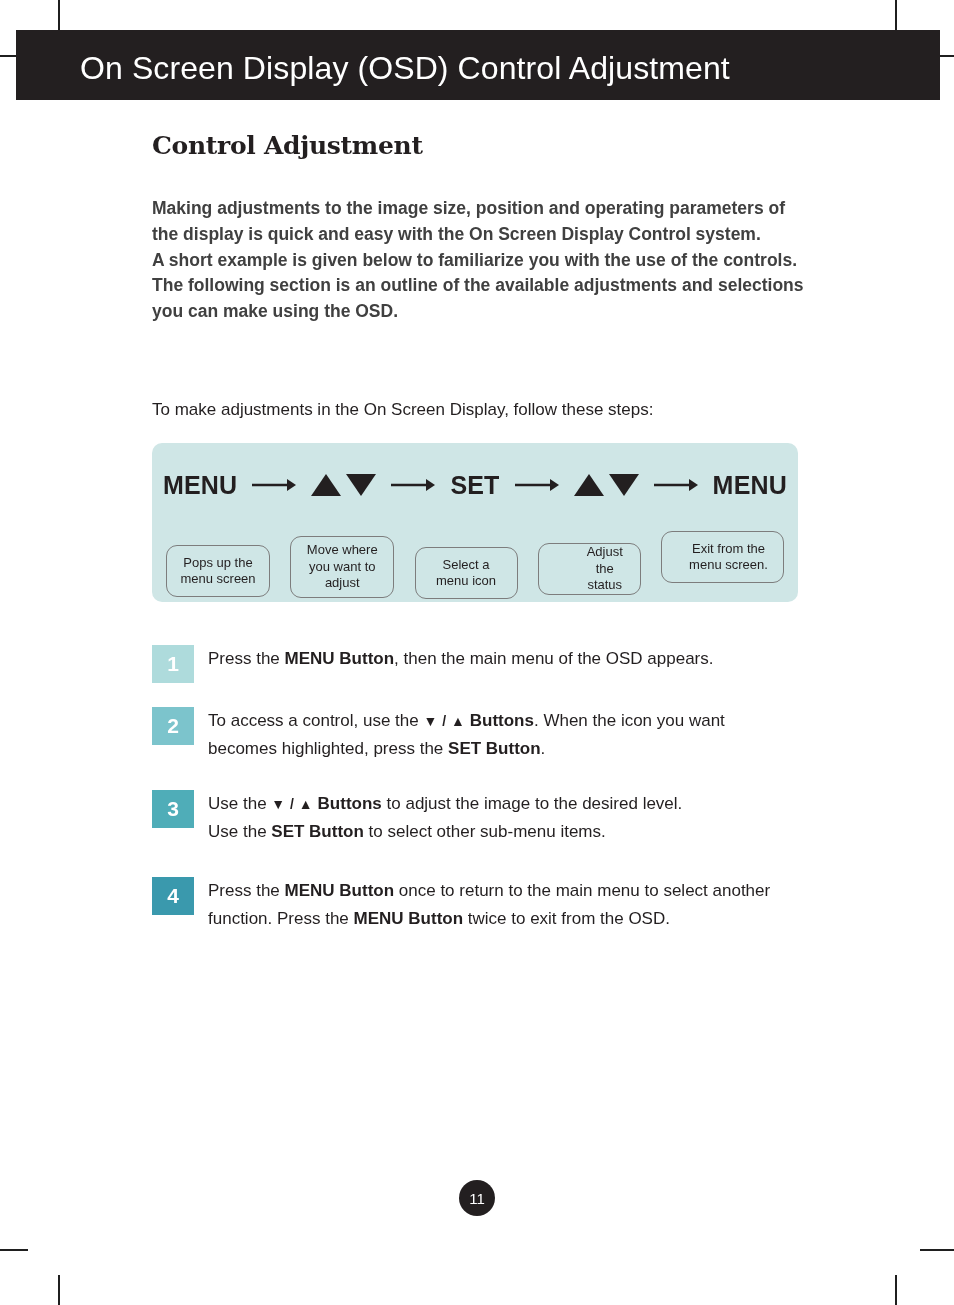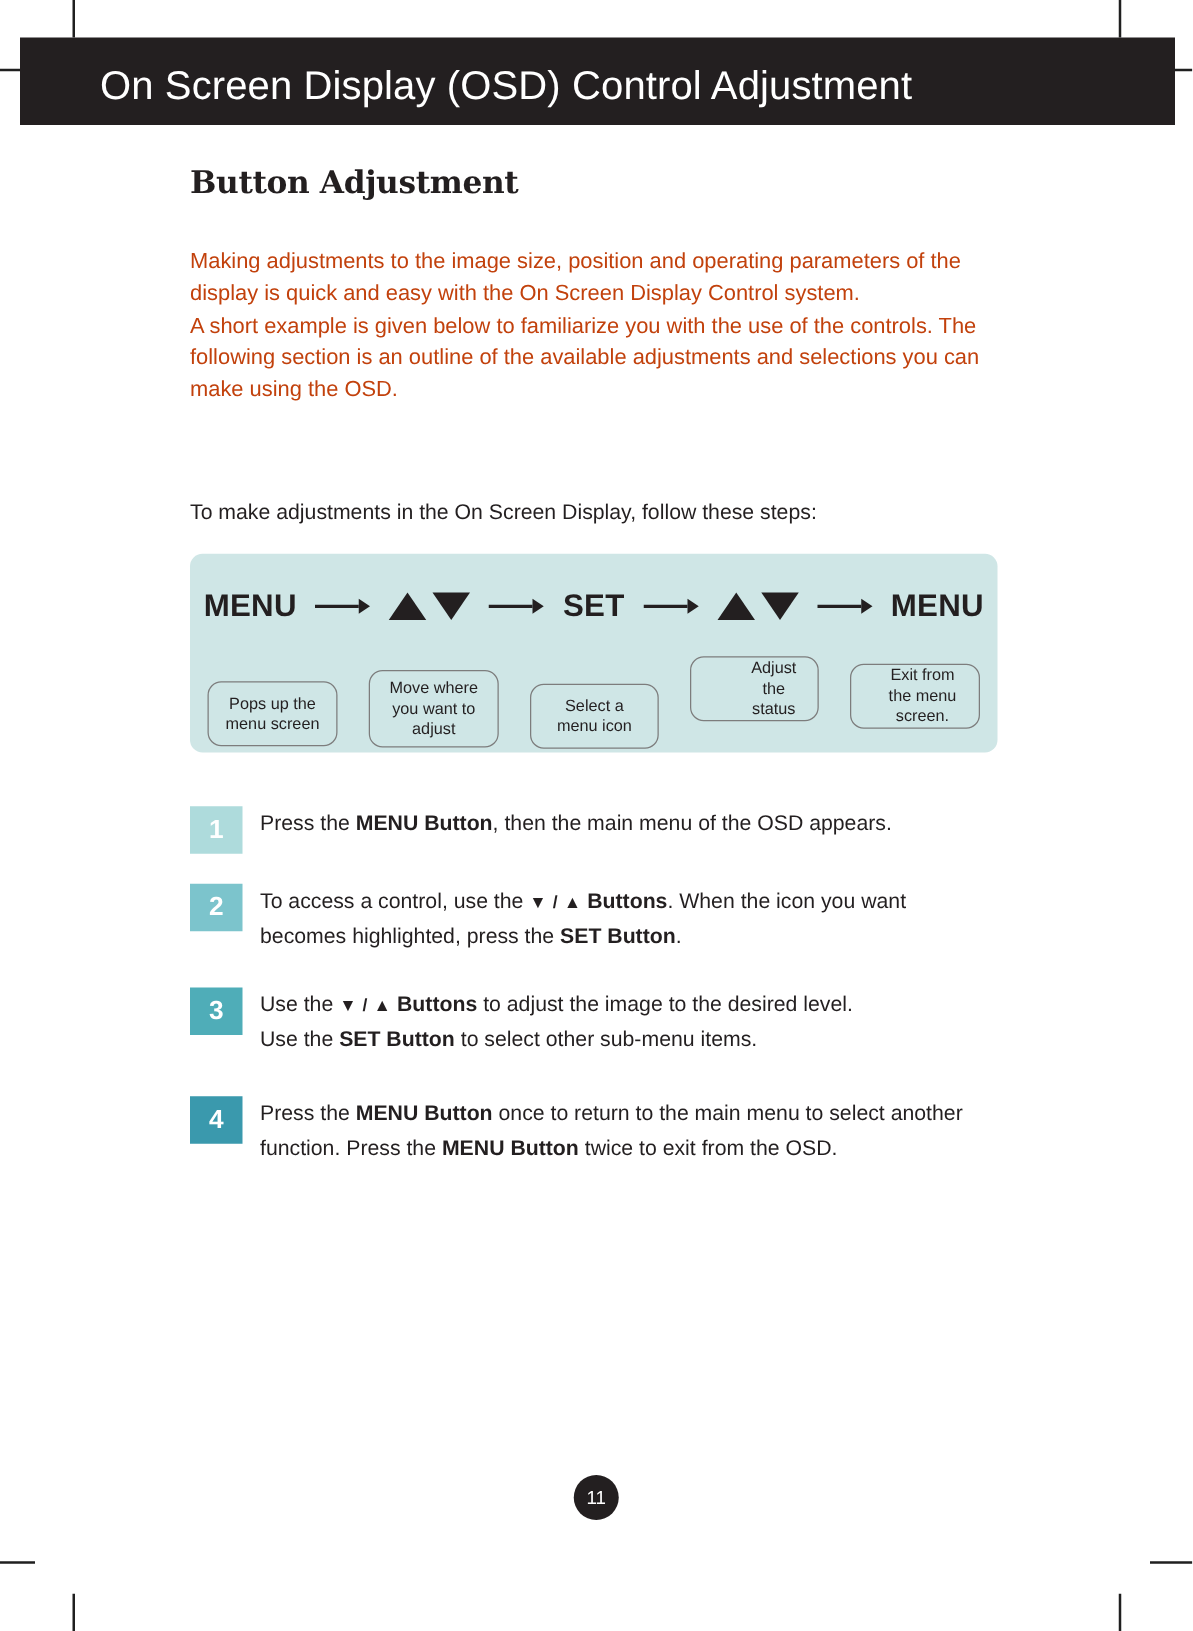--- a/index.html
+++ b/index.html
@@ -70,23 +70,23 @@
     white-space: nowrap;
   }
 
   
   #intro {
     position: absolute;
     left: 152px;
     top: 196px;
     width: 660px;
     font-size: 17.5px;
-    font-weight: normal;
+    font-weight: bold;
     line-height: 25.8px;
-    color: #c2410c;
+    color: #404040;
   }
   #intro .blk { margin: 0; }
 
   
   #leadin {
     position: absolute;
     left: 152px;
     top: 400px;
     font-size: 17px;
     color: #231f20;
@@ -158,22 +158,22 @@
     text-align: center;
     padding: 6px 9px;
     box-sizing: border-box;
     display: flex;
     align-items: center;
     justify-content: center;
   }
   .cb0 { width: 104px; height: 52px; margin-top: 22px; }
   .cb1 { width: 104px; height: 62px; margin-top: 13px; }
   .cb2 { width: 103px; height: 52px; margin-top: 24px; }
-  .cb3 { width: 103px; height: 52px; margin-top: 2px; padding-left: 40px; }
-  .cb4 { width: 104px; height: 52px; margin-top: 8px; padding-left: 21px; }
+  .cb3 { width: 103px; height: 52px; margin-top: 20px; padding-left: 40px; }
+  .cb4 { width: 123px; height: 52px; margin-top: 8px; padding-left: 21px; }
 
   
   #steps { position: absolute; left: 152px; top: 645px; width: 680px; }
   .step {
     position: relative;
     display: block;
   }
   .step-num {
     position: absolute;
     left: 0;
@@ -225,21 +225,21 @@
   <div class="crop v crop-tr-v"></div>
   <div class="crop h crop-tr-h"></div>
   <div class="crop h crop-bl-h"></div>
   <div class="crop v crop-bl-v"></div>
   <div class="crop h crop-br-h"></div>
   <div class="crop v crop-br-v"></div>
 
   <div id="header-bar"></div>
   <div id="header-title">On Screen Display (OSD) Control Adjustment</div>
 
-  <div id="section-heading">Button Adjustment</div>
+  <div id="section-heading">Control Adjustment</div>
 
   <div id="intro">
     <p class="blk">Making adjustments to the image size, position and operating parameters of the display is quick and easy with the On Screen Display Control system.</p>
     <p class="blk">A short example is given below to familiarize you with the use of the controls. The following section is an outline of the available adjustments and selections you can make using the OSD.</p>
   </div>
 
   <div id="leadin">To make adjustments in the On Screen Display, follow these steps:</div>
 
   <div id="diagram">
     <div id="flow-row">

